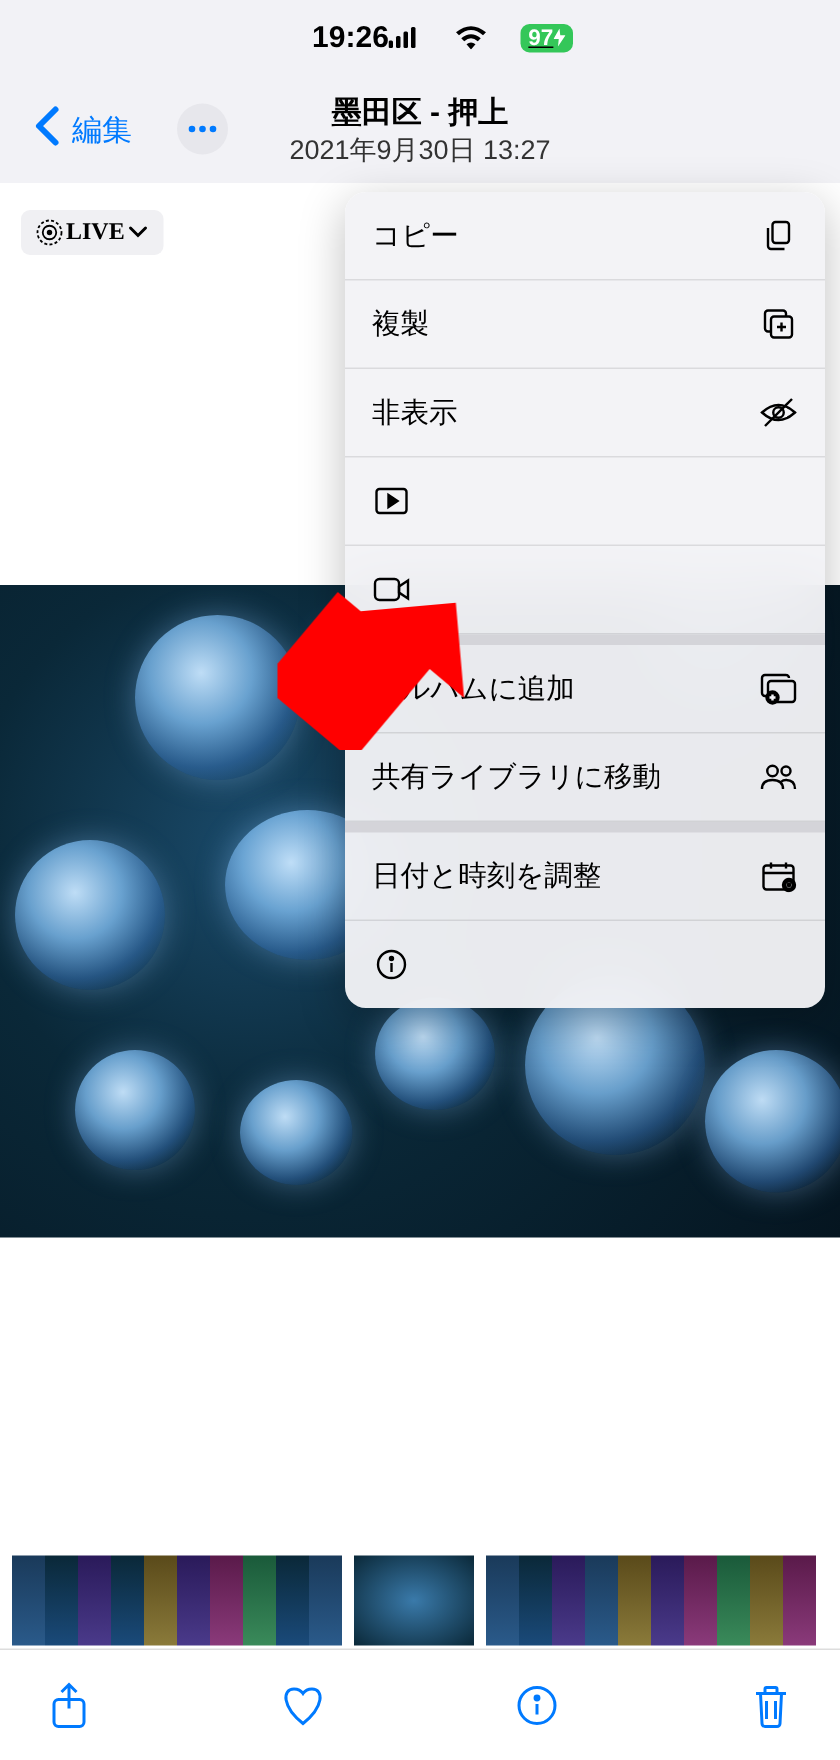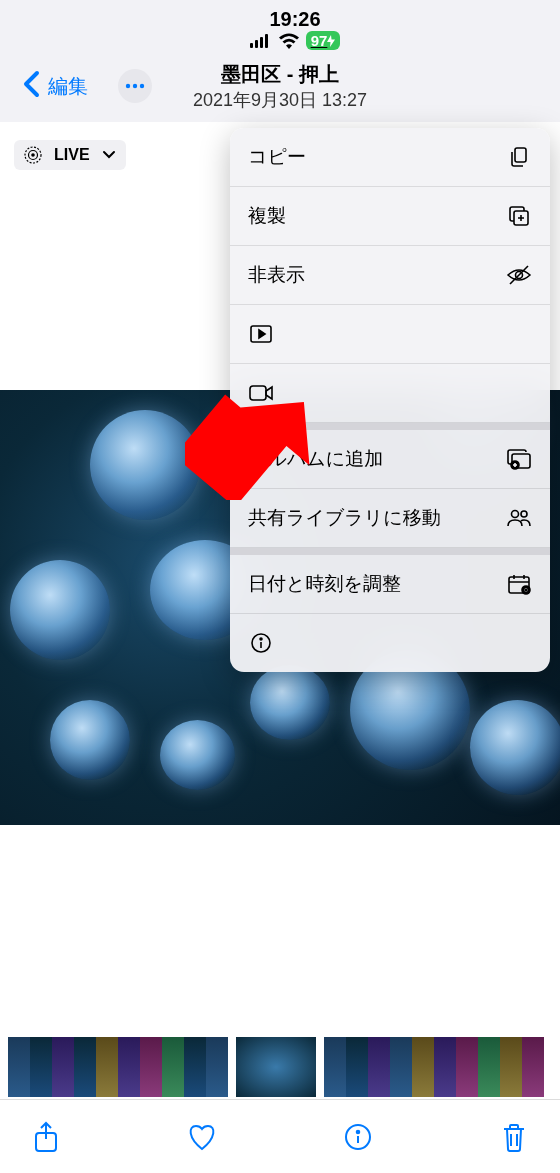--- a/index.html
+++ b/index.html
@@ -9,27 +9,26 @@
     background: #fff;
     font-family: -apple-system, "Hiragino Sans", sans-serif;
     position: relative;
     overflow: hidden;
   }
   .status-bar {
     height: 50px;
     background: #f2f2f6;
     display: flex;
     align-items: center;
-    justify-content: flex-end;
+    justify-content: center;
     padding: 0 30px 0 60px;
     font-size: 20px;
     font-weight: 600;
-    flex-direction: column;
-  }
-  .status-right { display: flex; align-items: center; gap: 6px; text-decoration: underline; }
+  }
+  .status-right { display: flex; align-items: center; gap: 22px; text-decoration: underline; }
   .battery {
     background: #34c759;
     color: #fff;
     border-radius: 6px;
     padding: 1px 5px;
     font-size: 15px;
     font-weight: 700;
     display: flex;
     align-items: center;
   }
@@ -63,22 +62,22 @@
   }
   .jelly {
     position: absolute;
     border-radius: 50%;
     background: radial-gradient(circle at 40% 35%, rgba(200,230,255,0.95) 0%, rgba(120,180,230,0.85) 35%, rgba(60,120,190,0.5) 65%, rgba(30,70,130,0) 85%);
     box-shadow: 0 0 20px rgba(150,200,255,0.35);
   }
   .live-badge {
     position: absolute; top: 140px; left: 14px;
     background: #f0f0f3; border-radius: 6px;
-    padding: 6px 10px; display: flex; align-items: center; gap: 12px;
-    font-size: 16px; font-weight: 600; z-index: 5;
+    padding: 6px 10px; display: flex; align-items: center; gap: 2px;
+    font-size: 16px; font-weight: 600; z-index: 5; font-family: Liberation Serif, serif;
   }
   .menu {
     position: absolute; top: 128px; right: 10px;
     width: 320px;
     background: rgba(242,242,246,0.96);
     backdrop-filter: blur(20px);
     border-radius: 14px;
     overflow: hidden;
     z-index: 10;
     box-shadow: 0 8px 30px rgba(0,0,0,0.25);

